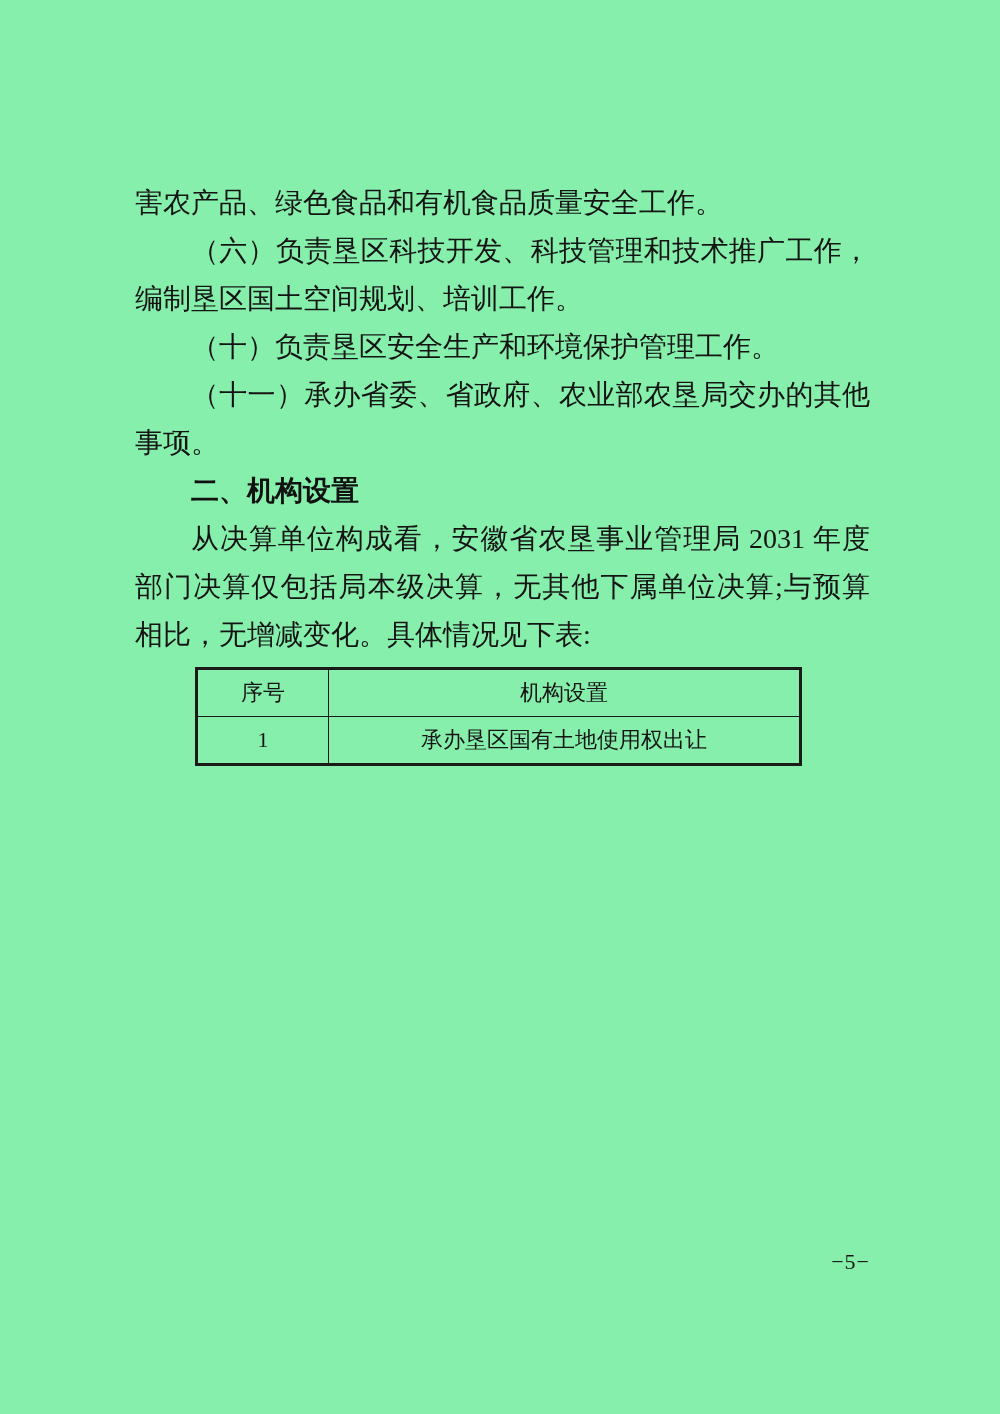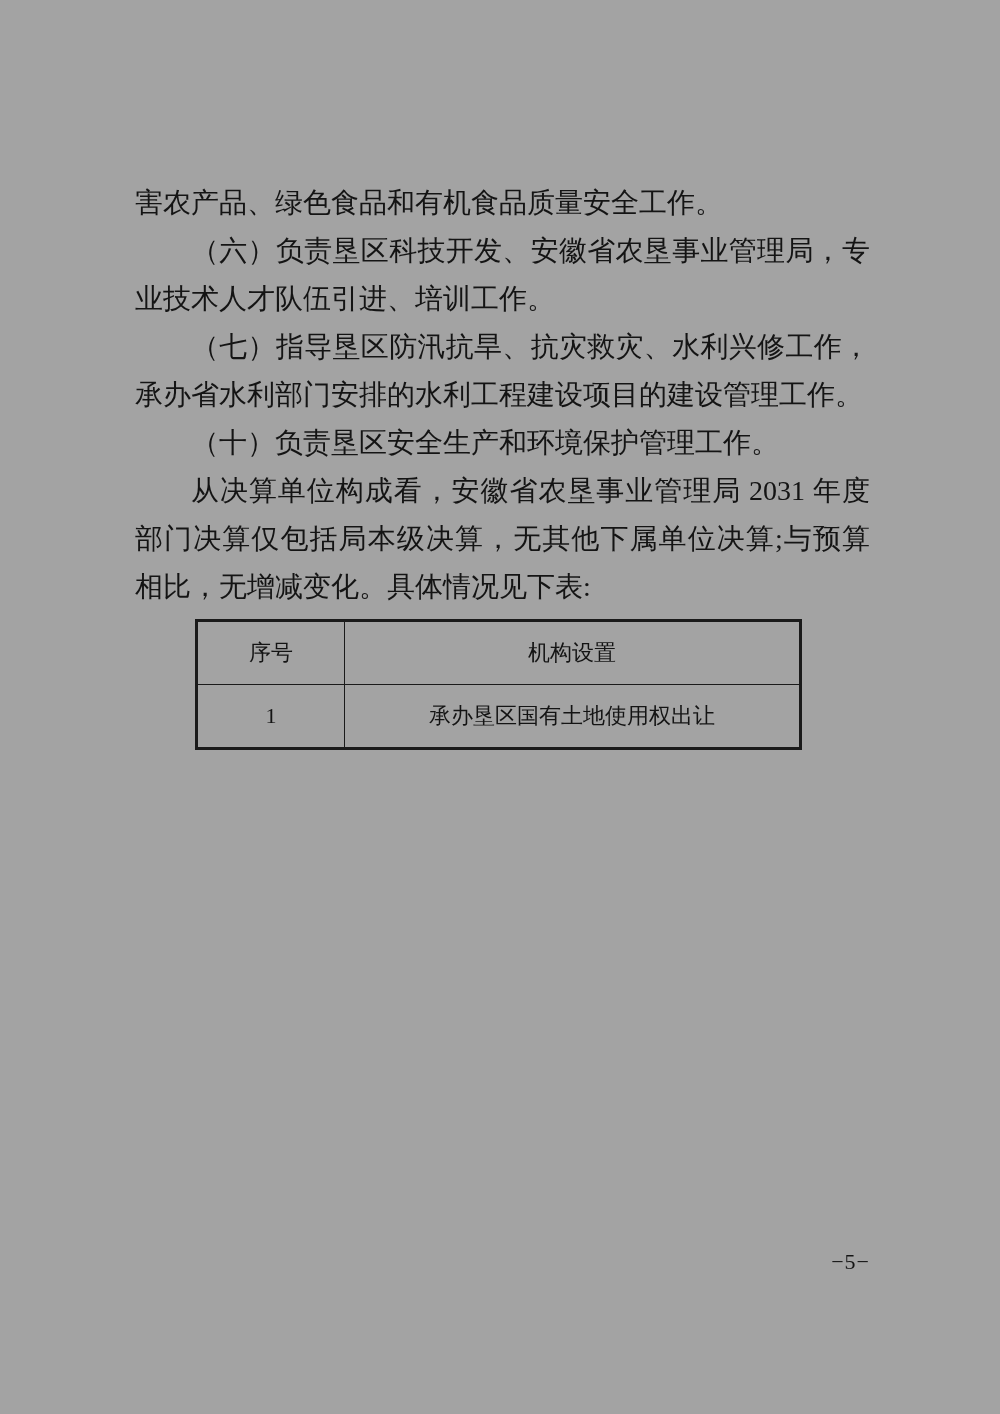--- a/index.html
+++ b/index.html
@@ -4,21 +4,21 @@
 <style>
   html, body {
     margin: 0;
     padding: 0;
     background: #ffffff;
   }
   .page {
     position: relative;
     width: 1000px;
     height: 1414px;
-    background: #a3a3a3;
+    background: #86efac;
     color: #000000;
     font-family: "Liberation Serif", "DejaVu Serif", serif;
     overflow: hidden;
   }
   .body-text {
     position: absolute;
     left: 135px;
     top: 179px;
     width: 735px;
   }
@@ -52,21 +52,21 @@
   }
   .unit-table th,
   .unit-table td {
     border: 1.5px solid #1a1a1a;
     font-weight: normal;
     font-size: 22px;
     line-height: 22px;
     text-align: center;
     vertical-align: middle;
     height: 30px;
-    padding: 16px;
+    padding: 8px;
     color: #141414;
     word-break: break-all;
   }
   .unit-table .col-seq {
     width: 114px;
   }
   .page-number {
     position: absolute;
     top: 1248px;
     right: 130px;
@@ -76,24 +76,25 @@
     letter-spacing: 1px;
   }
 </style>
 </head>
 <body>
 
 <div class="page">
   <div class="body-text">
 
     <p class="para">害农产品、绿色食品和有机食品质量安全工作。</p>
-    <p class="para indent">（六）负责垦区科技开发、安徽省农垦事业管理局，专业技术人才队伍引进、培训工作。</p>
-    <p class="para indent">（七）指导垦区防汛抗旱、抗灾救灾、水利兴修工作，承办省水利部门安排的水利工程建设项目的建设管理工作。</p>
+    <p class="para indent">（六）负责垦区科技开发、科技管理和技术推广工作，编制垦区国土空间规划、培训工作。</p>
     <p class="para indent">（十）负责垦区安全生产和环境保护管理工作。</p>
+    <p class="para indent">（十一）承办省委、省政府、农业部农垦局交办的其他事项。</p>
 
+    <h2 class="section-heading">二、机构设置</h2>
 
     <p class="para indent">从决算单位构成看，安徽省农垦事业管理局 2031 年度部门决算仅包括局本级决算，无其他下属单位决算;与预算相比，无增减变化。具体情况见下表:</p>
 
     <table class="unit-table">
       <thead>
         <tr>
           <th class="col-seq">序号</th>
           <th>机构设置</th>
         </tr>
       </thead>

